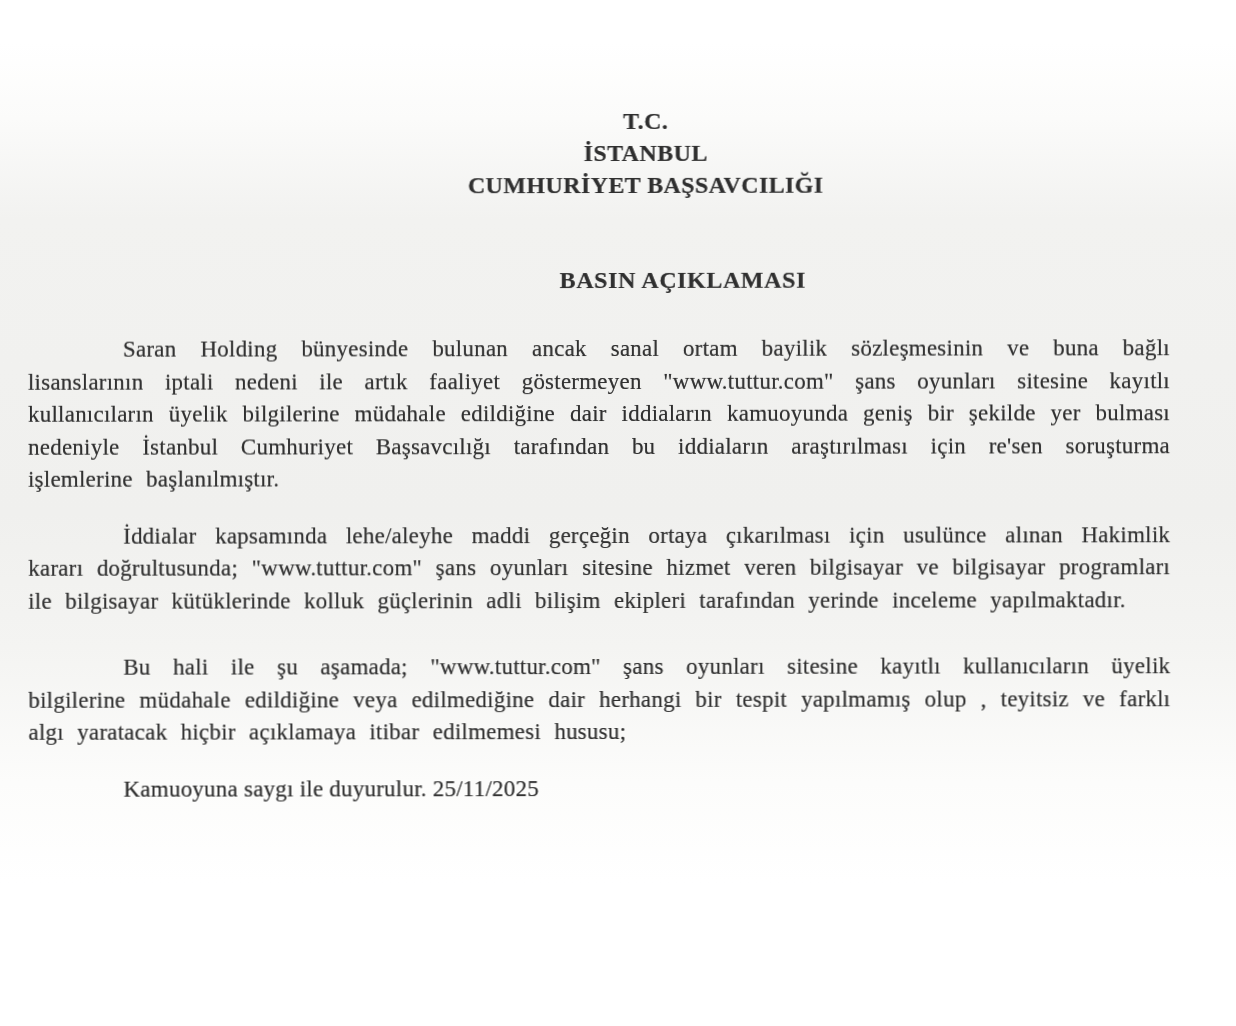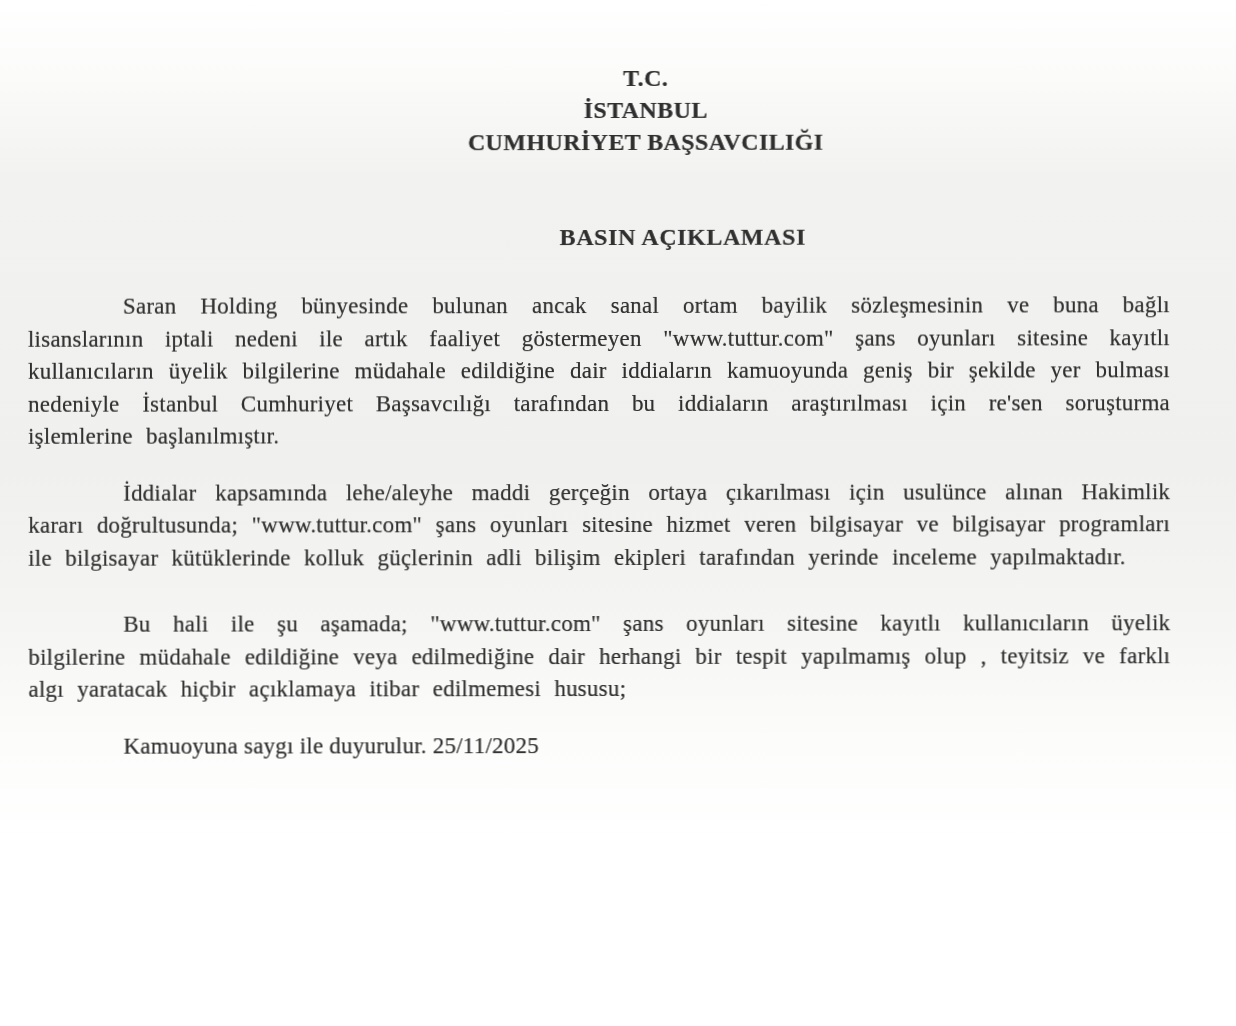--- a/index.html
+++ b/index.html
@@ -22,20 +22,21 @@
     background:
       linear-gradient(180deg,
         #ffffff 0%,
         #fbfbfa 9%,
         #f2f2f0 21%,
         #f0f0ee 56%,
         #f4f4f2 72%,
         #fcfcfb 88%,
         #ffffff 100%);
     overflow: hidden;
+    margin-top: 43px;
   }
   .scan {
     
     filter: blur(0.35px);
     text-shadow: 0 0 0.6px rgba(47,47,47,0.55);
     transform: rotate(-0.08deg);
     transform-origin: 50% 50%;
   }
   .letterhead {
     padding-top: 62px;

